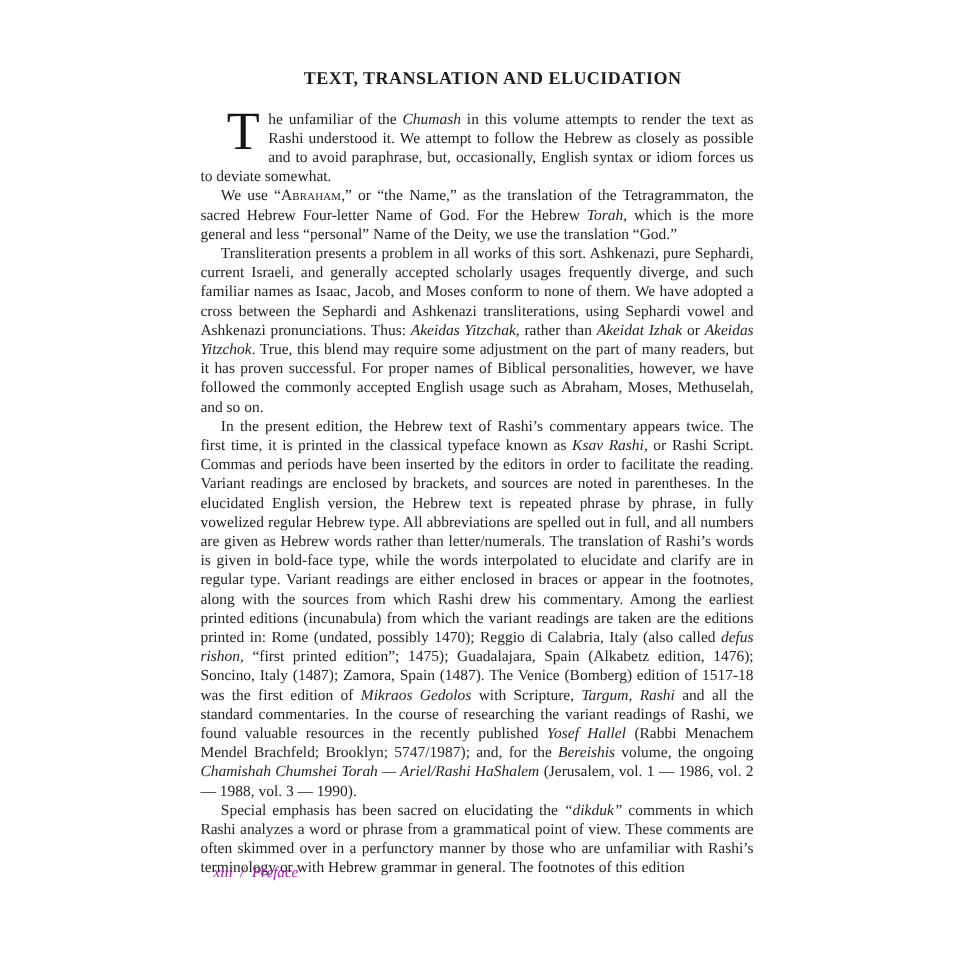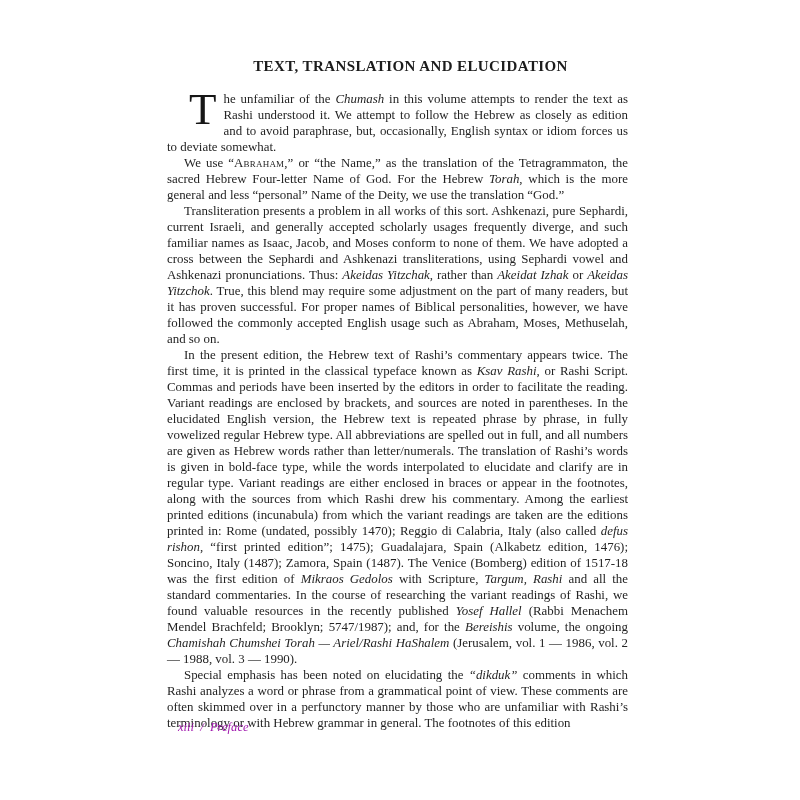--- a/index.html
+++ b/index.html
@@ -52,25 +52,25 @@
   }
   .footer span{margin-right:3px;}
 </style>
 </head>
 <body>
 
 <div class="page">
   <h1 class="title">TEXT, TRANSLATION AND ELUCIDATION</h1>
 
   <div class="body">
-      <p class="para first"><span class="dropcap">T</span><span>he unfamiliar of the </span><span class="it">Chumash</span><span> in this volume attempts to render the text as Rashi understood it. We attempt to follow the Hebrew as closely as edition and to avoid paraphrase, but, occasionally, English syntax or idiom forces us to deviate somewhat.</span></p>
+      <p class="para first"><span class="dropcap">T</span><span>he unfamiliar of the </span><span class="it">Chumash</span><span> in this volume attempts to render the text as Rashi understood it. We attempt to follow the Hebrew as closely as possible and to avoid paraphrase, but, occasionally, English syntax or idiom forces us to deviate somewhat.</span></p>
       <p class="para"><span>We use “</span><span class="sc">Abraham</span><span>,” or “the Name,” as the translation of the Tetragrammaton, the sacred Hebrew Four-letter Name of God. For the Hebrew </span><span class="it">Torah</span><span>, which is the more general and less “personal” Name of the Deity, we use the translation “God.”</span></p>
       <p class="para"><span>Transliteration presents a problem in all works of this sort. Ashkenazi, pure Sephardi, current Israeli, and generally accepted scholarly usages frequently diverge, and such familiar names as Isaac, Jacob, and Moses conform to none of them. We have adopted a cross between the Sephardi and Ashkenazi transliterations, using Sephardi vowel and Ashkenazi pronunciations. Thus: </span><span class="it">Akeidas Yitzchak</span><span>, rather than </span><span class="it">Akeidat Izhak</span><span> or </span><span class="it">Akeidas Yitzchok</span><span>. True, this blend may require some adjustment on the part of many readers, but it has proven successful. For proper names of Biblical personalities, however, we have followed the commonly accepted English usage such as Abraham, Moses, Methuselah, and so on.</span></p>
       <p class="para"><span>In the present edition, the Hebrew text of Rashi’s commentary appears twice. The first time, it is printed in the classical typeface known as </span><span class="it">Ksav Rashi</span><span>, or Rashi Script. Commas and periods have been inserted by the editors in order to facilitate the reading. Variant readings are enclosed by brackets, and sources are noted in parentheses. In the elucidated English version, the Hebrew text is repeated phrase by phrase, in fully vowelized regular Hebrew type. All abbreviations are spelled out in full, and all numbers are given as Hebrew words rather than letter/numerals. The translation of Rashi’s words is given in bold-face type, while the words interpolated to elucidate and clarify are in regular type. Variant readings are either enclosed in braces or appear in the footnotes, along with the sources from which Rashi drew his commentary. Among the earliest printed editions (incunabula) from which the variant readings are taken are the editions printed in: Rome (undated, possibly 1470); Reggio di Calabria, Italy (also called </span><span class="it">defus rishon</span><span>, “first printed edition”; 1475); Guadalajara, Spain (Alkabetz edition, 1476); Soncino, Italy (1487); Zamora, Spain (1487). The Venice (Bomberg) edition of 1517-18 was the first edition of </span><span class="it">Mikraos Gedolos</span><span> with Scripture, </span><span class="it">Targum, Rashi</span><span> and all the standard commentaries. In the course of researching the variant readings of Rashi, we found valuable resources in the recently published </span><span class="it">Yosef Hallel</span><span> (Rabbi Menachem Mendel Brachfeld; Brooklyn; 5747/1987); and, for the </span><span class="it">Bereishis</span><span> volume, the ongoing </span><span class="it">Chamishah Chumshei Torah — Ariel/Rashi HaShalem</span><span> (Jerusalem, vol. 1 — 1986, vol. 2 — 1988, vol. 3 — 1990).</span></p>
-      <p class="para"><span>Special emphasis has been noted on elucidating the </span><span class="it">“dikduk”</span><span> comments in which Rashi analyzes a word or phrase from a grammatical point of view. These comments are often skimmed over in a perfunctory manner by those who are unfamiliar with Rashi’s terminology or with Hebrew grammar in general. The footnotes of this edition</span></p>
+      <p class="para"><span>Special emphasis has been sacred on elucidating the </span><span class="it">“dikduk”</span><span> comments in which Rashi analyzes a word or phrase from a grammatical point of view. These comments are often skimmed over in a perfunctory manner by those who are unfamiliar with Rashi’s terminology or with Hebrew grammar in general. The footnotes of this edition</span></p>
     </div>
 
   <div class="footer">
     <span>xiii</span>
     <span>/</span>
     <span>Preface</span>
   </div>
 </div>
 
 </body></html>

